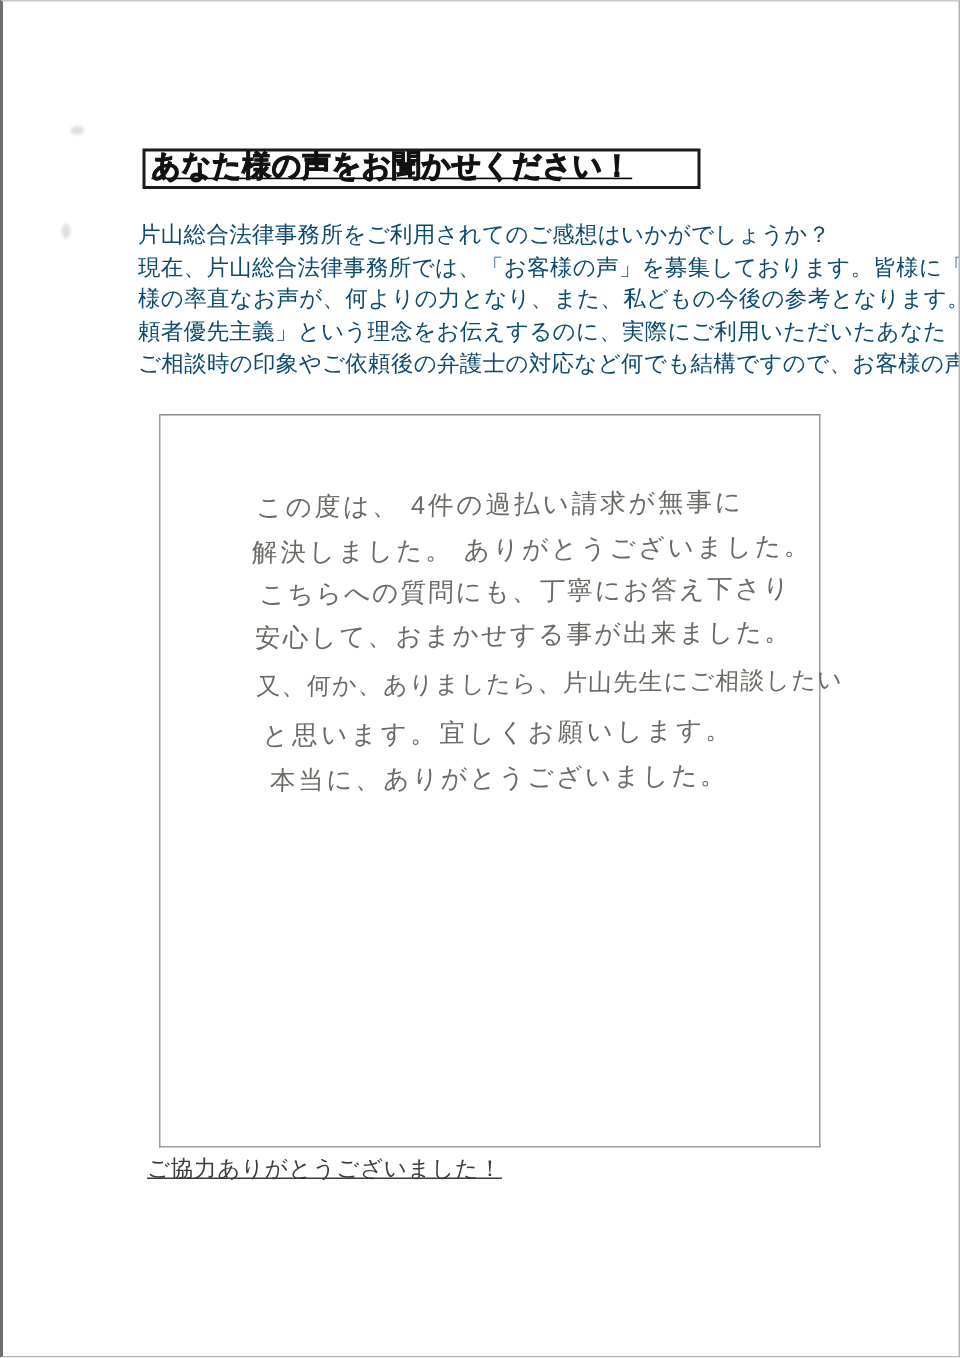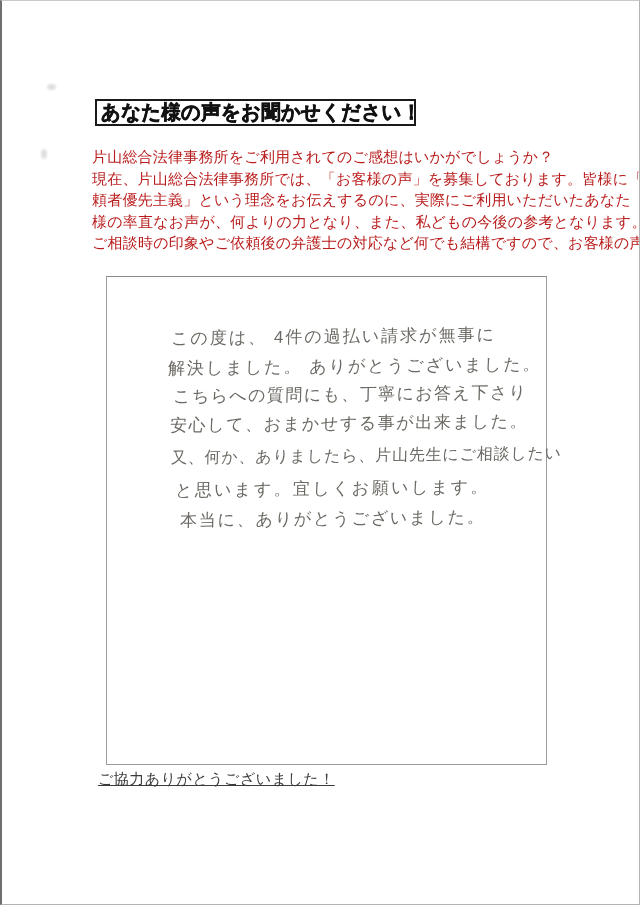--- a/index.html
+++ b/index.html
@@ -25,49 +25,50 @@
     filter: blur(1px);
   }
   .speck-1 { left: 45px; top: 83px;  width: 9px;  height: 6px; }
   .speck-2 { left: 39px; top: 148px; width: 6px;  height: 10px; }
 
   
   .header-box {
     position: absolute;
     left: 93px;
     top: 98px;
-    width: 321px;
+    width: 372px;
     height: 27px;
     box-sizing: border-box;
     border: 2px solid #1a1a1a;
     background: #ffffff;
     display: flex;
-    align-items: center;
+    align-items: flex-end;
     padding: 0 4px;
+    text-decoration: underline;
   }
   .header-title {
     font-size: 19px;
     font-weight: 800;
     color: #121212;
     white-space: nowrap;
     letter-spacing: 0.3px;
     transform: scale(1.02, 1.06);
     transform-origin: left center;
     -webkit-text-stroke: 0.6px #121212;
   }
 
   
   .intro {
     position: absolute;
     left: 90px;
     top: 145px;
     width: 470px;
     font-size: 15px;
     line-height: 21.6px;
-    color: #b91c1c;
+    color: #0c4a6e;
     letter-spacing: 0.2px;
   }
   .intro-line { white-space: nowrap; }
 
   
   .comment-box {
     position: absolute;
     left: 104px;
     top: 275px;
     width: 441px;
@@ -114,22 +115,22 @@
   <div class="speck speck-1"></div>
   <div class="speck speck-2"></div>
 
   <div class="header-box">
     <span class="header-title">あなた様の声をお聞かせください！</span>
   </div>
 
   <div class="intro">
     <div class="intro-line">片山総合法律事務所をご利用されてのご感想はいかがでしょうか？</div>
     <div class="intro-line">現在、片山総合法律事務所では、「お客様の声」を募集しております。皆様に「依</div>
+    <div class="intro-line">様の率直なお声が、何よりの力となり、また、私どもの今後の参考となります。</div>
     <div class="intro-line">頼者優先主義」という理念をお伝えするのに、実際にご利用いただいたあなた</div>
-    <div class="intro-line">様の率直なお声が、何よりの力となり、また、私どもの今後の参考となります。</div>
     <div class="intro-line">ご相談時の印象やご依頼後の弁護士の対応など何でも結構ですので、お客様の声</div>
   </div>
 
   <div class="comment-box">
     <div class="hw hw-1">この度は、 4件の過払い請求が無事に</div>
     <div class="hw hw-2">解決しました。 ありがとうございました。</div>
     <div class="hw hw-3">こちらへの質問にも、丁寧にお答え下さり</div>
     <div class="hw hw-4">安心して、おまかせする事が出来ました。</div>
     <div class="hw hw-5">又、何か、ありましたら、片山先生にご相談したい</div>
     <div class="hw hw-6">と思います。宜しくお願いします。</div>

